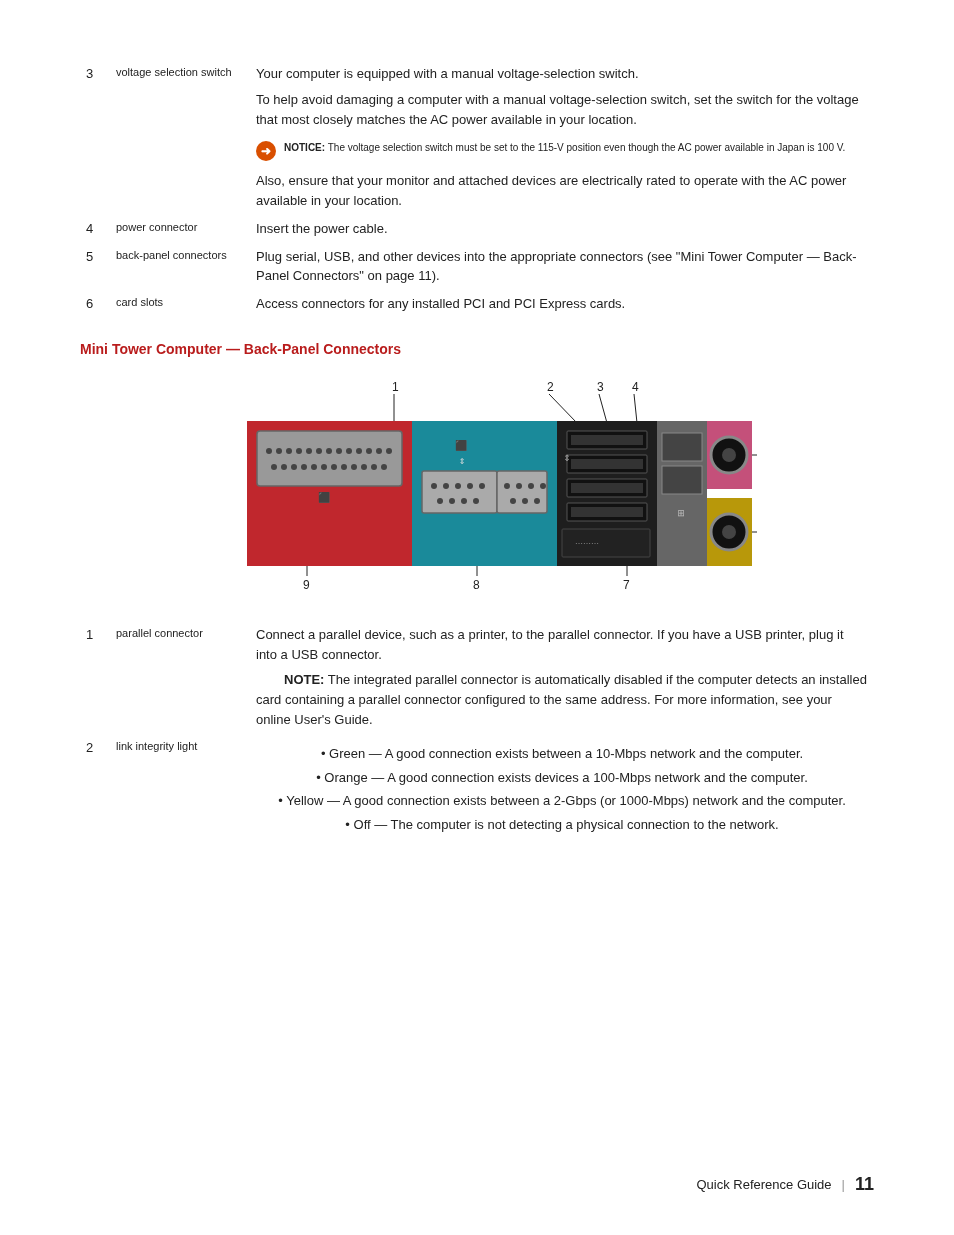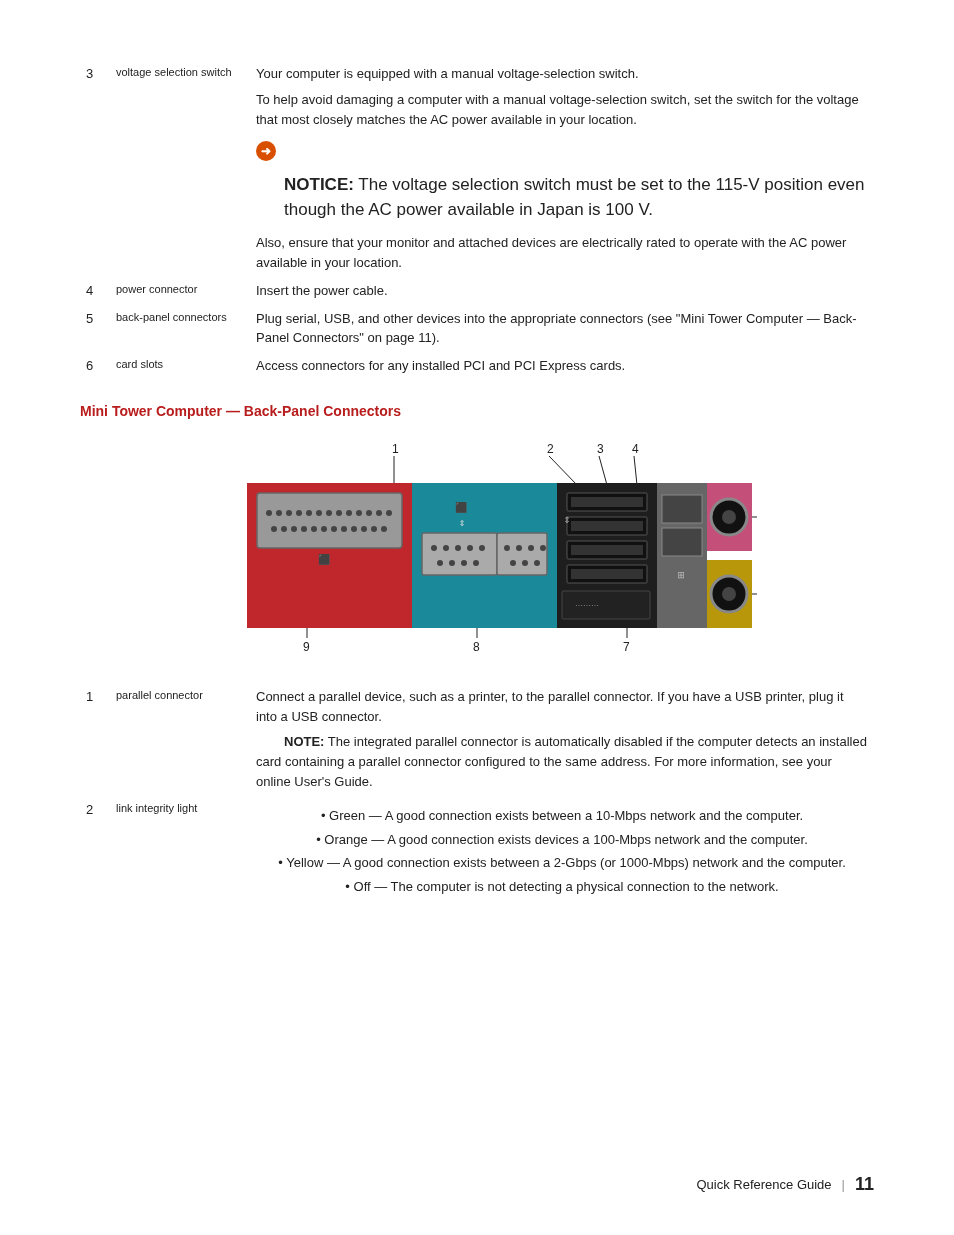--- a/index.html
+++ b/index.html
@@ -67,23 +67,22 @@
       display: flex;
       align-items: center;
       justify-content: center;
       font-size: 12px;
       font-weight: bold;
       flex-shrink: 0;
       margin-top: 1px;
     }
 
     .notice-text {
-      font-size: 17px;
+      font-size: 10px;
       line-height: 1.5;
-      margin-top: 32px;
     }
 
     .notice-text strong {
       font-weight: bold;
     }
 
     .section-heading {
       font-size: 14px;
       font-weight: bold;
       margin: 24px 0 14px 0;

